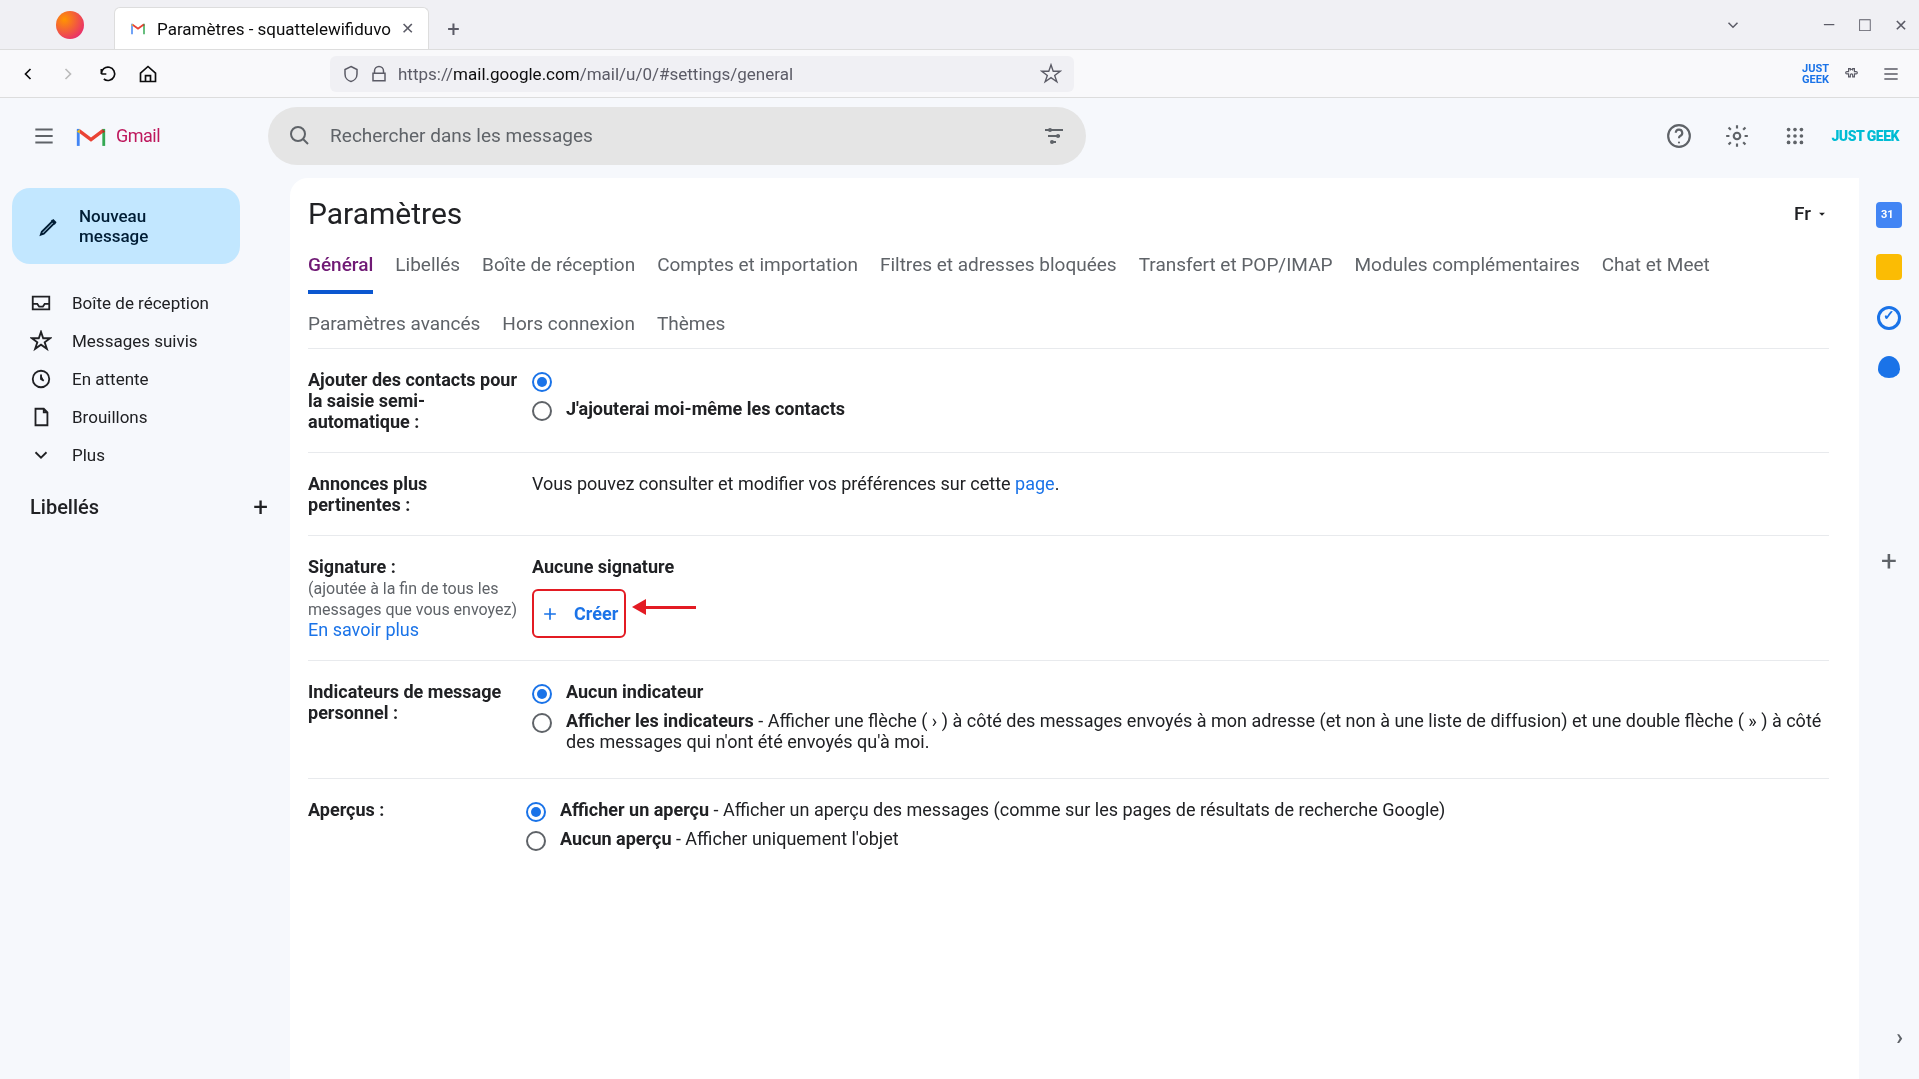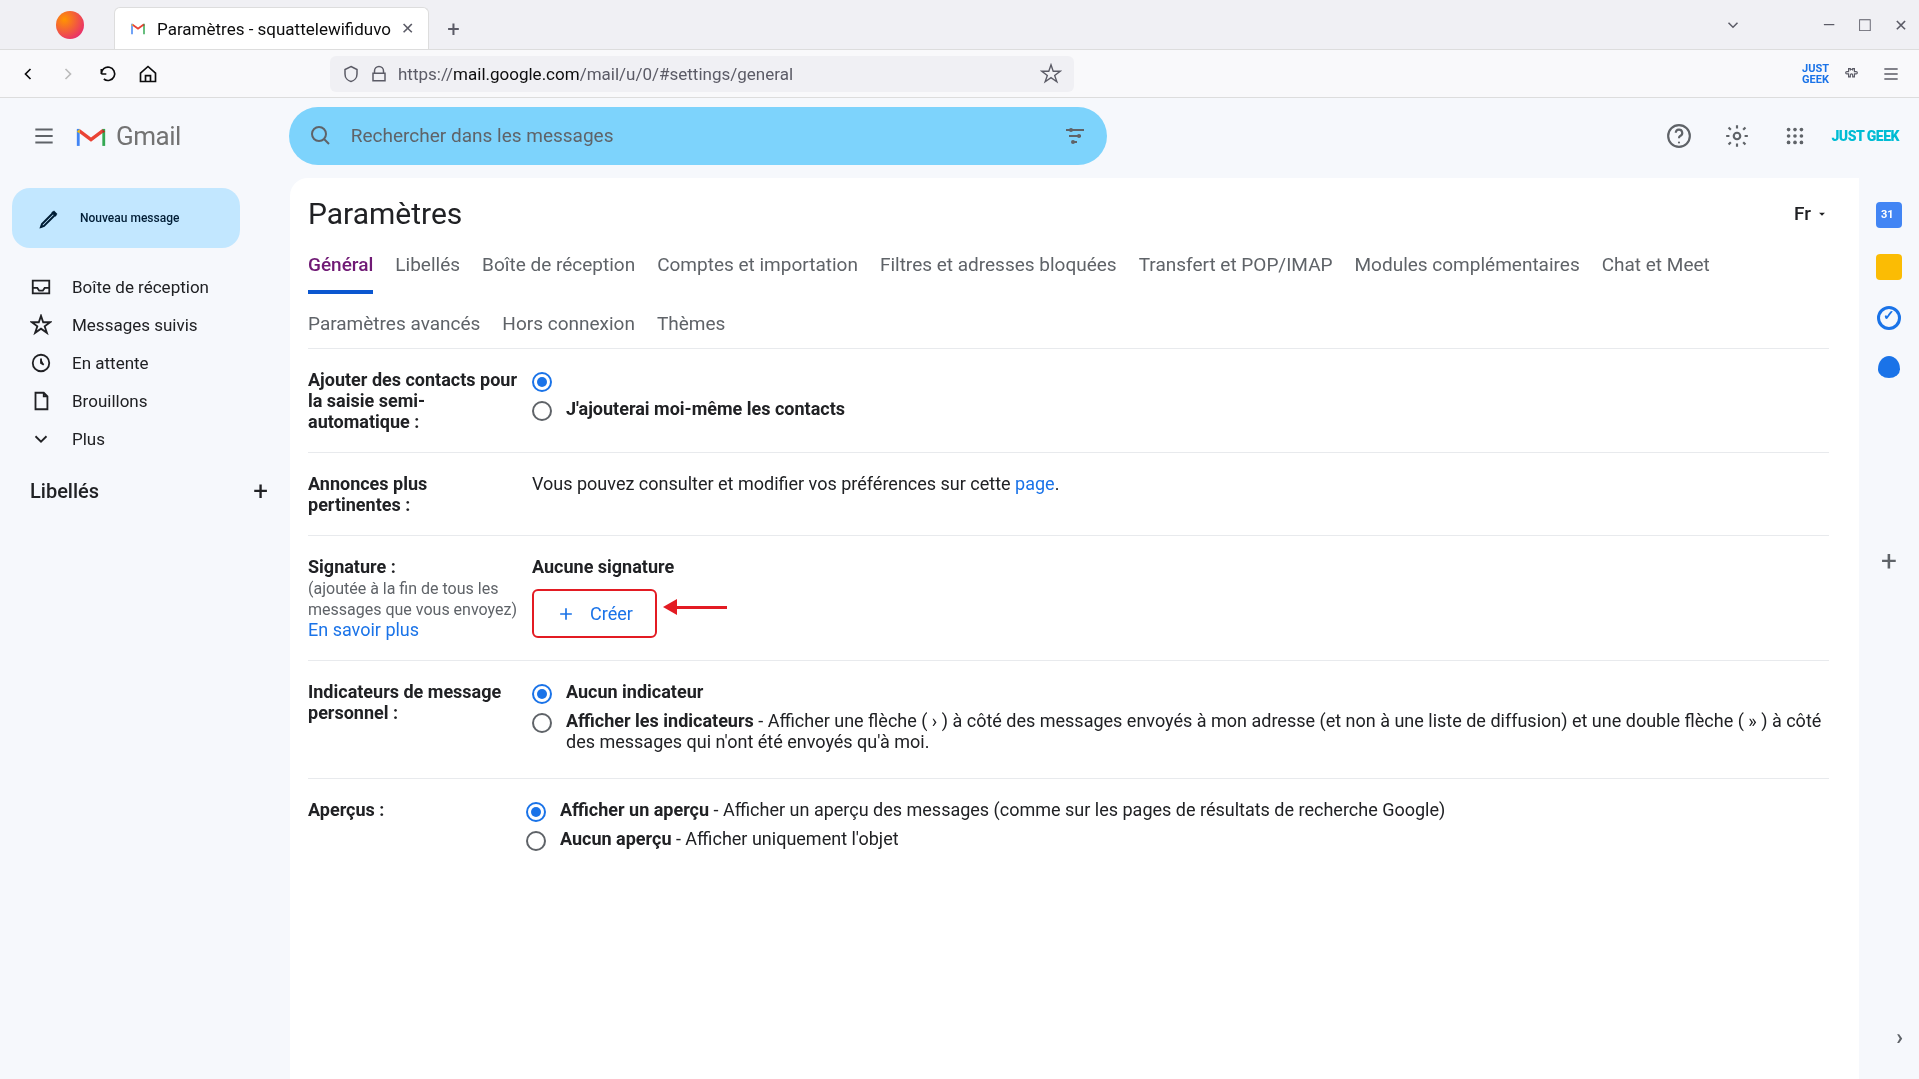--- a/index.html
+++ b/index.html
@@ -22,30 +22,30 @@
 .bar-spacer { flex: 1; }
 .bar-icon { width: 36px; height: 36px; display: flex; align-items: center; justify-content: center; color: #5b5b66; }
 .just-icon-small { font-size: 11px; font-weight: bold; color: #1a73e8; text-align: center; line-height: 1; }
 
 
 .app { display: flex; height: calc(1079px - 98px); background: #f6f8fc; }
 .left-col { width: 290px; padding-top: 10px; }
 .app-header { position: absolute; top: 98px; left: 0; right: 0; height: 75px; display: flex; align-items: center; padding: 0 20px; background: #f6f8fc; z-index: 10; }
 .menu-btn { width: 48px; height: 48px; display: flex; align-items: center; justify-content: center; }
 .logo-area { display: flex; align-items: center; gap: 8px; margin-left: 6px; }
-.gmail-text { font-size: 26px; color: #737373; letter-spacing: -0.5px; }
-.search-bar { margin-left: 108px; width: 818px; height: 58px; background: #7dd3fc; border-radius: 30px; display: flex; align-items: center; padding: 0 20px; gap: 18px; }
+.gmail-text { font-size: 18px; color: #be185d; letter-spacing: -0.5px; }
+.search-bar { margin-left: 108px; width: 818px; height: 58px; background: #e5e5e5; border-radius: 30px; display: flex; align-items: center; padding: 0 20px; gap: 18px; }
 .search-input { flex: 1; border: none; background: transparent; font-size: 19px; color: #5f6368; outline: none; }
 .search-input::placeholder { color: #5f6368; }
 .header-right { margin-left: auto; display: flex; align-items: center; gap: 14px; }
 .hdr-icon { width: 44px; height: 44px; display: flex; align-items: center; justify-content: center; color: #5f6368; }
 .just-logo { font-size: 14px; font-weight: 900; color: #00bcd4; text-align: center; line-height: 1; letter-spacing: -0.5px; }
 
 .left-nav { padding-top: 80px; padding-left: 12px; }
-.compose-btn { background: #c2e7ff; border-radius: 18px; padding: 18px 26px; display: flex; align-items: center; gap: 18px; font-size: 12px; color: #001d35; width: 228px; margin-bottom: 20px; font-weight: 500; }
+.compose-btn { background: #c2e7ff; border-radius: 18px; padding: 18px 26px; display: flex; align-items: center; gap: 18px; font-size: 17px; color: #001d35; width: 228px; margin-bottom: 20px; font-weight: 500; }
 .nav-item { display: flex; align-items: center; gap: 20px; padding: 8px 18px; font-size: 17px; color: #202124; border-radius: 0 20px 20px 0; }
 .labels-header { display: flex; align-items: center; justify-content: space-between; padding: 18px 22px 8px 18px; }
 .labels-title { font-size: 20px; font-weight: 500; color: #202124; }
 
 .main-area { flex: 1; padding-top: 80px; padding-left: 0; display: flex; }
 .content-panel { flex: 1; background: #fff; border-radius: 18px 0 0 0; padding: 18px 30px 0 18px; overflow: hidden; }
 .settings-header { display: flex; align-items: center; justify-content: space-between; padding-bottom: 8px; }
 .settings-title { font-size: 30px; color: #202124; }
 .lang-selector { display: flex; align-items: center; gap: 4px; font-size: 19px; font-weight: 500; color: #202124; }
 
@@ -59,21 +59,21 @@
 .section-sublabel { font-weight: 400; font-size: 16px; color: #5f6368; }
 .section-content { flex: 1; font-size: 18px; color: #202124; }
 .radio-row { display: flex; align-items: flex-start; gap: 14px; margin-bottom: 6px; }
 .radio { width: 20px; height: 20px; border: 2px solid #5f6368; border-radius: 50%; flex-shrink: 0; margin-top: 3px; position: relative; }
 .radio.checked { border-color: #1a73e8; }
 .radio.checked::after { content: ''; position: absolute; width: 10px; height: 10px; background: #1a73e8; border-radius: 50%; top: 3px; left: 3px; }
 .opt-bold { font-weight: 700; }
 .opt-desc { font-weight: 400; color: #202124; }
 .link { color: #1a73e8; }
 
-.create-btn { border: 2px solid #e31b23; border-radius: 6px; padding: 12px 22px; display: inline-flex; align-items: center; gap: 14px; font-size: 18px; color: #1a73e8; margin-top: 12px; font-weight: 400; background: #fff; }
+.create-btn { border: 2px solid #e31b23; border-radius: 6px; padding: 12px 6px; display: inline-flex; align-items: center; gap: 14px; font-size: 18px; color: #1a73e8; margin-top: 12px; font-weight: 700; background: #fff; }
 .red-arrow { position: relative; display: inline-block; width: 60px; height: 3px; background: #e31b23; margin-left: 10px; vertical-align: middle; }
 .red-arrow::before { content: ''; position: absolute; left: -12px; top: -7px; border: 8px solid transparent; border-right: 14px solid #e31b23; }
 
 .right-rail { width: 60px; padding-top: 24px; display: flex; flex-direction: column; align-items: center; gap: 26px; }
 .rail-icon { width: 26px; height: 26px; border-radius: 4px; }
 .rail-cal { background: #4285f4; position: relative; }
 .rail-cal::after { content: '31'; position: absolute; color: #fff; font-size: 11px; font-weight: bold; top: 6px; left: 5px; }
 .rail-keep { background: #fbbc04; }
 .rail-tasks { width: 24px; height: 24px; border: 3px solid #1a73e8; border-radius: 50%; position: relative; }
 .rail-tasks::after { content: '✓'; position: absolute; color: #1a73e8; font-size: 14px; top: -2px; left: 3px; font-weight: bold; }

